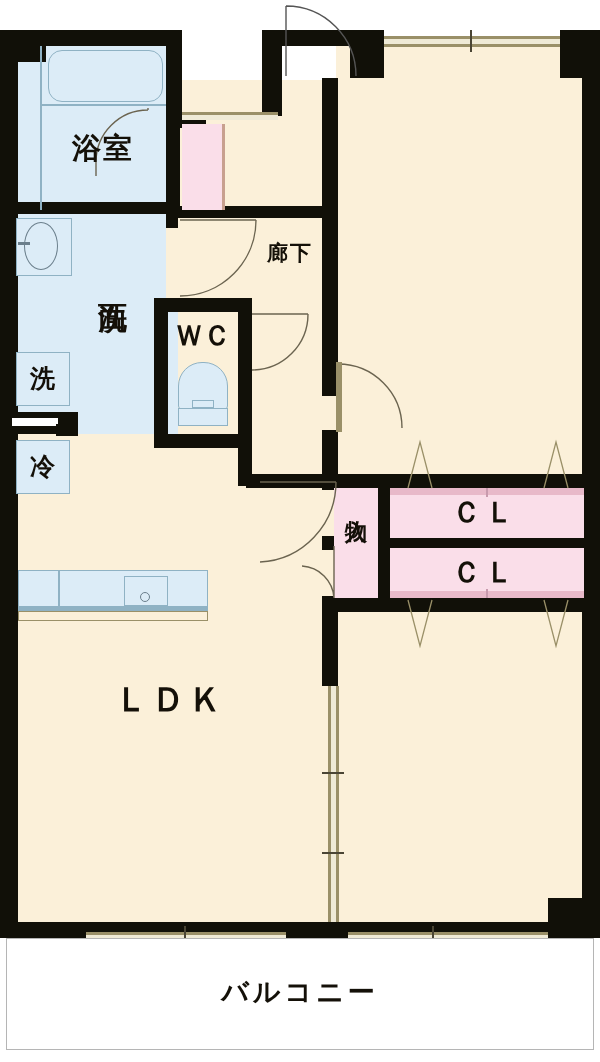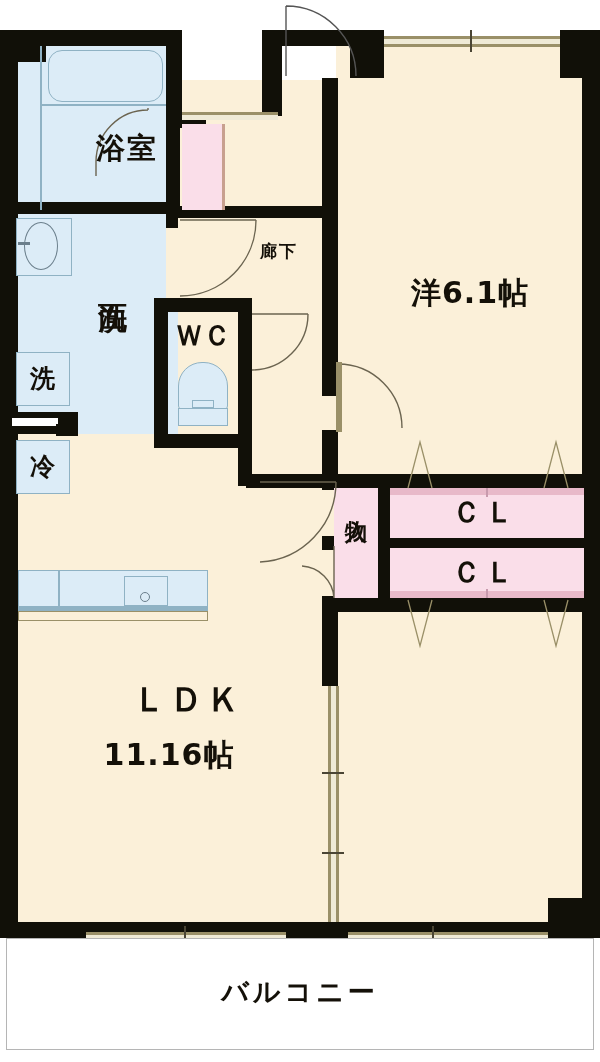--- a/index.html
+++ b/index.html
@@ -183,33 +183,31 @@
   <div class="abs sashline" style="left:328px;top:686px;width:3px;height:236px;"></div>
   <div class="abs sashfill" style="left:331px;top:686px;width:5px;height:236px;"></div>
   <div class="abs sashline" style="left:336px;top:686px;width:3px;height:236px;"></div>
   <div class="abs" style="left:322px;top:772px;width:22px;height:2px;background:#4a4534;"></div>
   <div class="abs" style="left:322px;top:852px;width:22px;height:2px;background:#4a4534;"></div>
 
   <div class="abs balcony" style="left:12px;top:938px;width:576px;height:100px;"></div>
   <div class="abs balcony" style="left:6px;top:938px;width:588px;height:112px;border-color:#b5b5b5;"></div>
   <div class="abs label lbl-jp" style="left:0px;top:978px;width:600px;font-size:27px;letter-spacing:4px;">バルコニー</div>
 
-  <div class="abs label lbl-jp" style="left:48px;top:134px;width:110px;font-size:29px;letter-spacing:2px;text-align:right;">浴室</div>
+  <div class="abs label lbl-jp" style="left:48px;top:134px;width:110px;font-size:29px;letter-spacing:2px;">浴室</div>
 
   <div class="abs label lbl-jp" style="left:82px;top:280px;width:48px;font-size:29px;line-height:1.22;writing-mode:vertical-rl;text-orientation:upright;">洗面</div>
 
   <div class="abs label" style="left:172px;top:322px;width:62px;font-size:28px;letter-spacing:0px;">ＷＣ</div>
 
 
-  <div class="abs label lbl-jp" style="left:244px;top:243px;width:70px;font-size:17px;letter-spacing:2px;">廊下</div>
-
-  <div class="abs label lbl-jp" style="left:380px;top:278px;width:180px;font-size:30px;letter-spacing:1px;">洋6.1帖</div>
-
-
-  <div class="abs label" style="left:108px;top:682px;width:160px;font-size:34px;letter-spacing:3px;">ＬＤＫ</div>
-  <div class="abs label" style="left:74px;top:740px;width:190px;font-size:30px;letter-spacing:1px;">11.16帖</div>
+  <div class="abs label lbl-jp" style="left:255px;top:243px;width:70px;font-size:21px;letter-spacing:2px;">廊下</div>
+
+
+
+  <div class="abs label" style="left:90px;top:682px;width:160px;font-size:34px;letter-spacing:3px;">ＬＤＫ</div>
 
   <div class="abs label" style="left:420px;top:498px;width:130px;font-size:29px;letter-spacing:4px;">ＣＬ</div>
   <div class="abs label" style="left:420px;top:558px;width:130px;font-size:29px;letter-spacing:4px;">ＣＬ</div>
 
   <div class="abs label lbl-jp" style="left:342px;top:502px;width:28px;font-size:22px;line-height:1.25;writing-mode:vertical-rl;text-orientation:upright;">物入</div>
 
 </div>
 
 </body></html>

